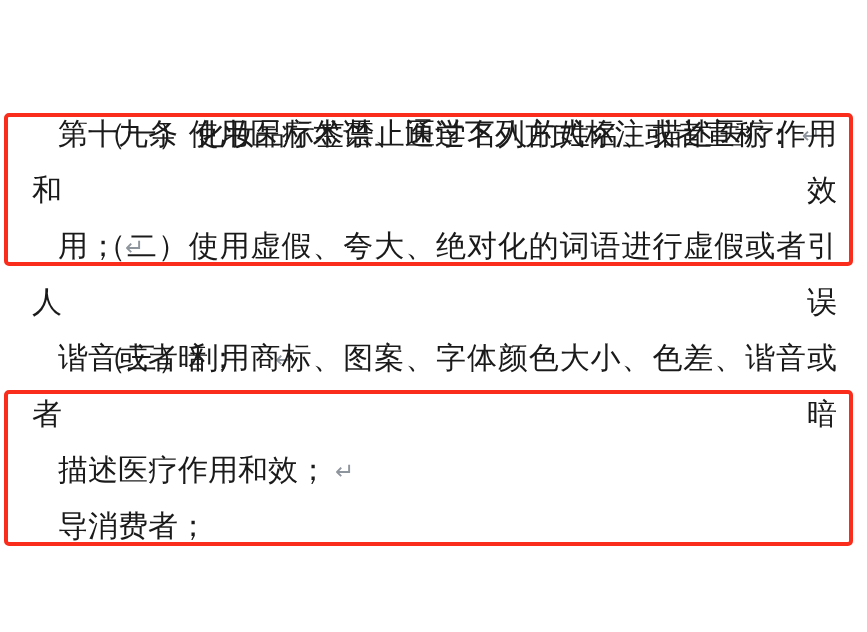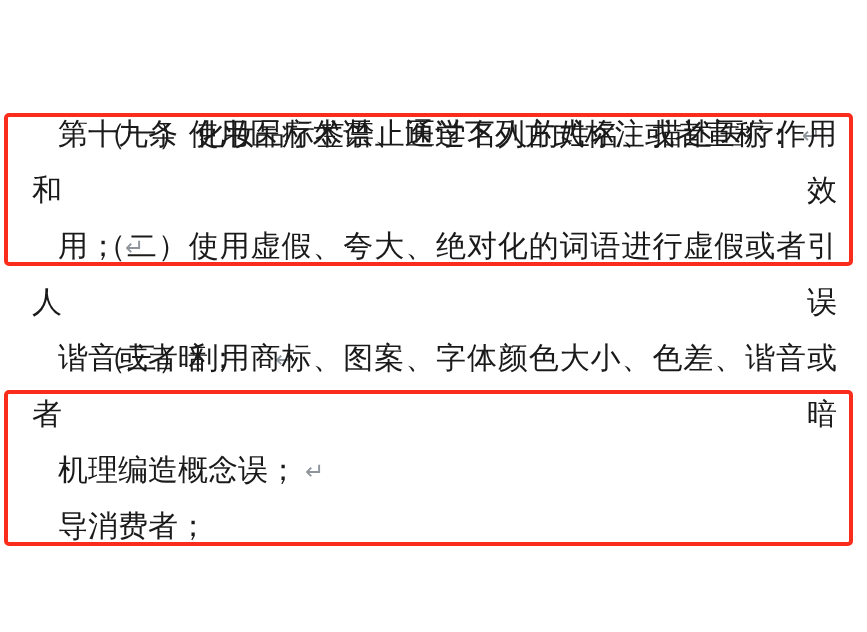--- a/index.html
+++ b/index.html
@@ -88,21 +88,21 @@
     <div class="line">
       <span>谐音或者暗；</span><span class="pilcrow wide">↵</span>
     </div>
 
     <div class="line fill indent">
       <span>（三）利用商标、图案、字体颜色大小、色差、谐音或者暗</span>
     </div>
 
 
     <div class="line">
-      <span>机理编造概念误；</span><span class="pilcrow">↵</span>
+      <span>描述医疗作用和效；</span><span class="pilcrow">↵</span>
     </div>
 
 
     <div class="line">
       <span>导消费者；</span>
     </div>
 
   </div>
 
   <div class="redbox box1"></div>

